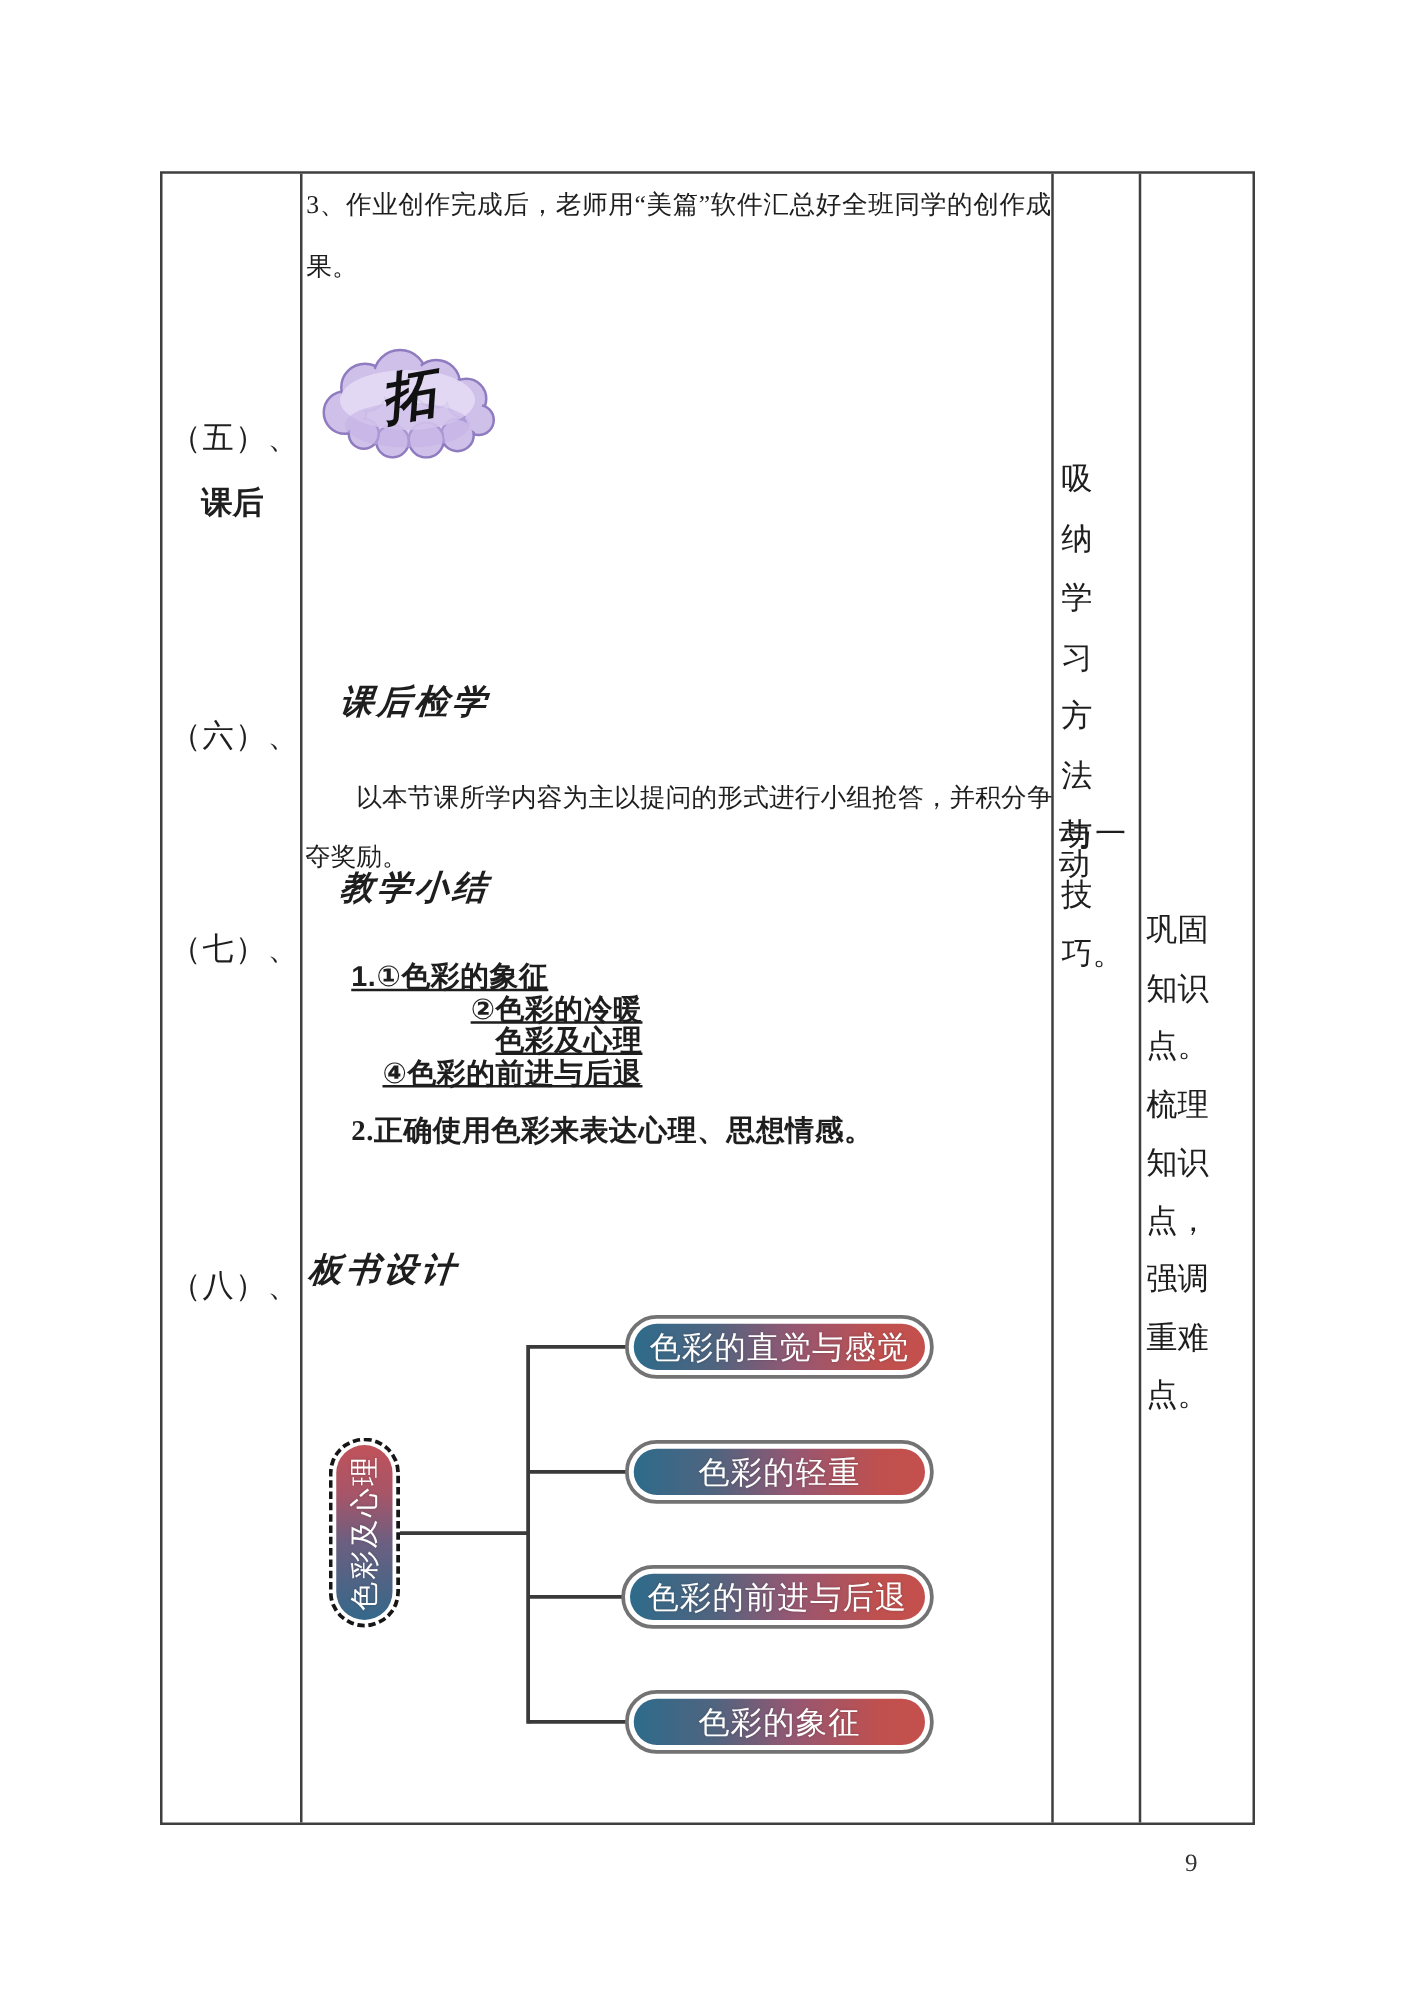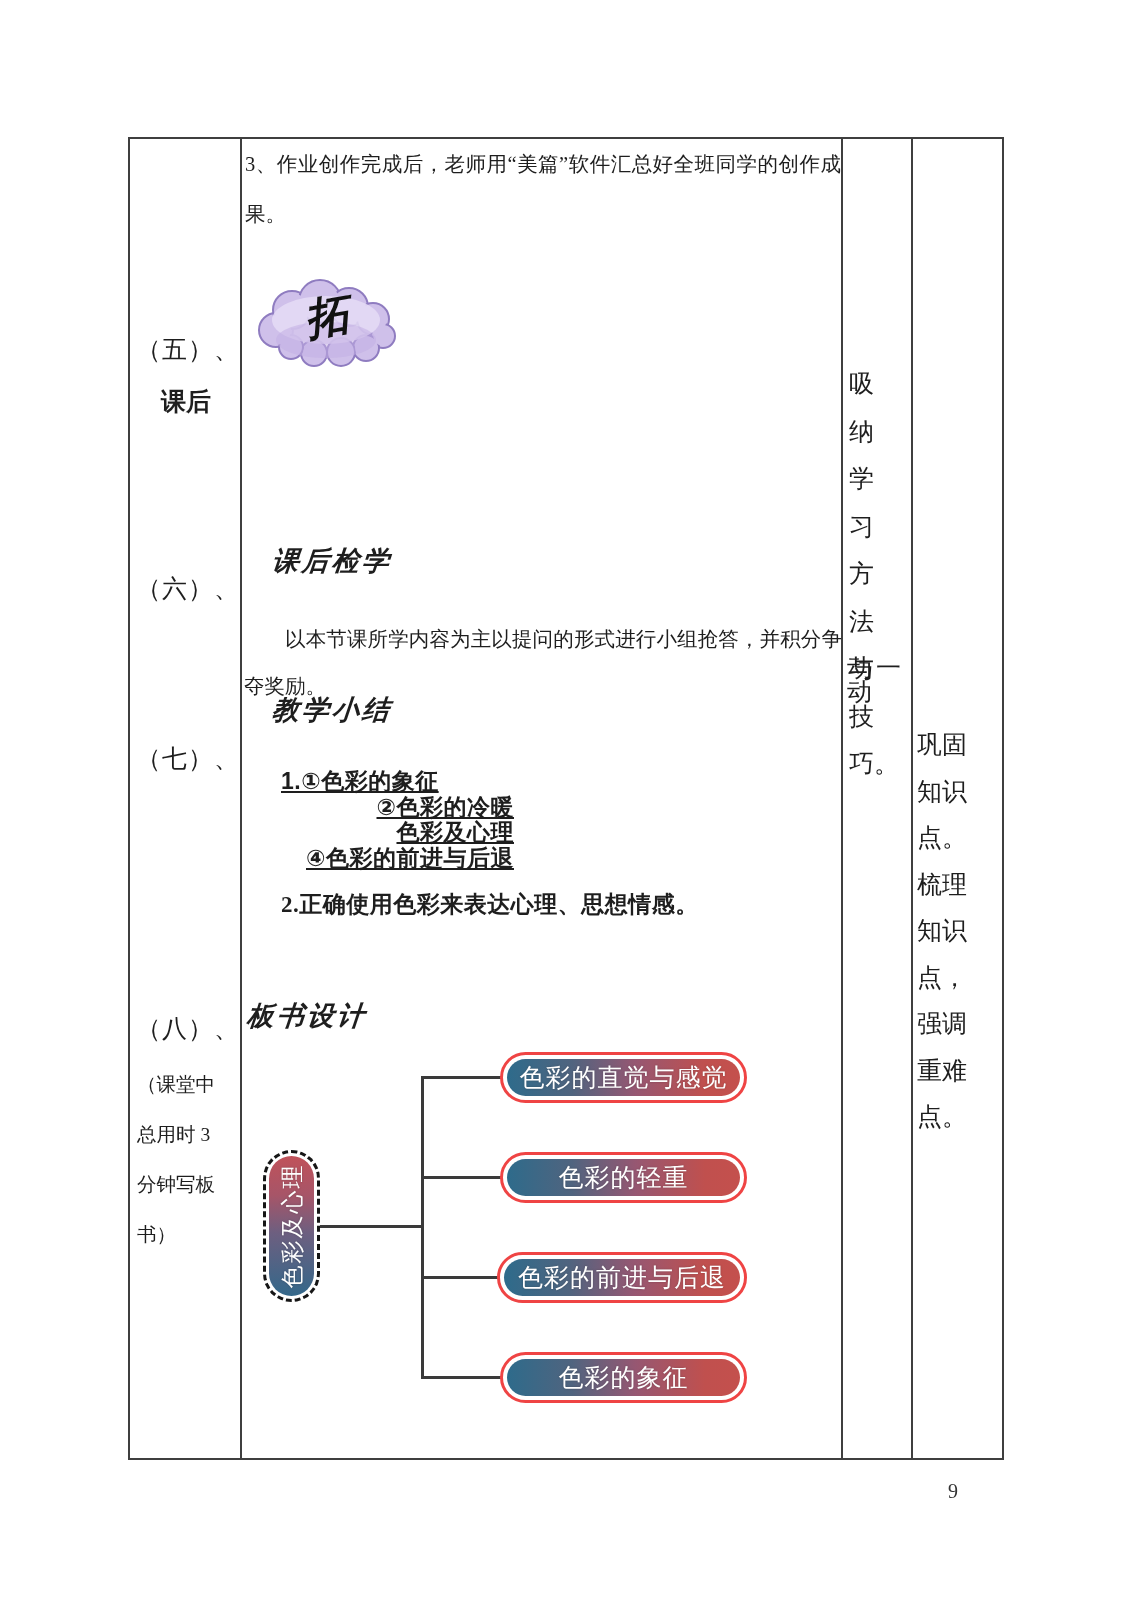--- a/index.html
+++ b/index.html
@@ -28,21 +28,21 @@
            font-weight:800;font-size:23px;letter-spacing:.5px;}
 
   
   .cloud{left:246px;top:270px;width:162px;height:97px;}
   .cloud-char{position:absolute;left:50%;top:52%;transform:translate(-50%,-55%) rotate(-10deg);
               font-size:44px;font-weight:bold;font-style:italic;color:#111;
               font-family:"DejaVu Serif",serif;}
 
   
   .conn{background:#3a3a3a;}
-  .pill{width:247px;height:51px;border:3px solid #ef4444;border-radius:28px;background:#fff;
+  .pill{width:247px;height:51px;border:3px solid #737373;border-radius:28px;background:#fff;
         box-sizing:border-box;padding:4px;}
   .pill-in{width:100%;height:100%;border-radius:22px;display:flex;align-items:center;justify-content:center;
            background:linear-gradient(90deg,#2e6b8b 0%,#50647f 28%,#965772 55%,#c0504e 85%,#c4504d 100%);
            color:#fff;font-size:25px;font-family:"Liberation Sans","DejaVu Sans",sans-serif;
            letter-spacing:1px;text-shadow:0 0 2px rgba(40,40,40,.35);}
   .rootpill{left:263px;top:1150px;width:57px;height:152px;border:3.5px dashed #161616;border-radius:32px;
             background:#fff;box-sizing:border-box;padding:3px;}
   .rootpill-in{width:100%;height:100%;border-radius:26px;position:relative;
                background:linear-gradient(0deg,#34688a 0%,#6d5f80 45%,#a75568 72%,#c0525a 100%);}
   .rootpill-label{position:absolute;left:50%;top:50%;transform:translate(-50%,-50%) rotate(-90deg);
@@ -63,21 +63,20 @@
     <div class="vline" style="left:110px"></div>
     <div class="vline" style="left:711px"></div>
     <div class="vline" style="left:781px"></div>
   </div>
 
   <div class="abs stage" style="top:333px">（五）、</div>
   <div class="abs stage-label" style="top:385px">课后</div>
   <div class="abs stage" style="top:572px">（六）、</div>
   <div class="abs stage" style="top:742px">（七）、</div>
   <div class="abs stage" style="top:1012px">（八）、</div>
-  <div class="abs stage-note">（课堂中总用时 3 分钟写板书）</div>
 
   <div class="abs body-par" style="left:245px;top:139px;width:596px;line-height:50px">3、作业创作完成后，老师用“美篇”软件汇总好全班同学的创作成果。</div>
 
   <div class="abs cloud">
     <svg width="162" height="97" viewBox="0 0 162 97">
       <g stroke="#8f7cc0" stroke-width="2" fill="#cfc0ea">
         <circle cx="30" cy="60" r="17"></circle>
           <circle cx="46" cy="40" r="19"></circle>
           <circle cx="74" cy="31" r="21"></circle>
         <circle cx="103" cy="37" r="19"></circle>

